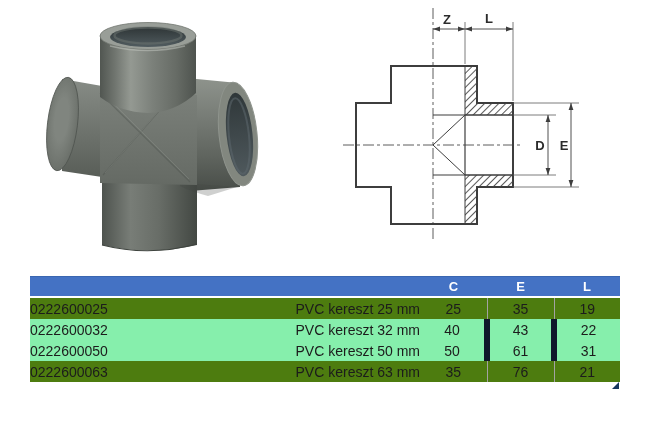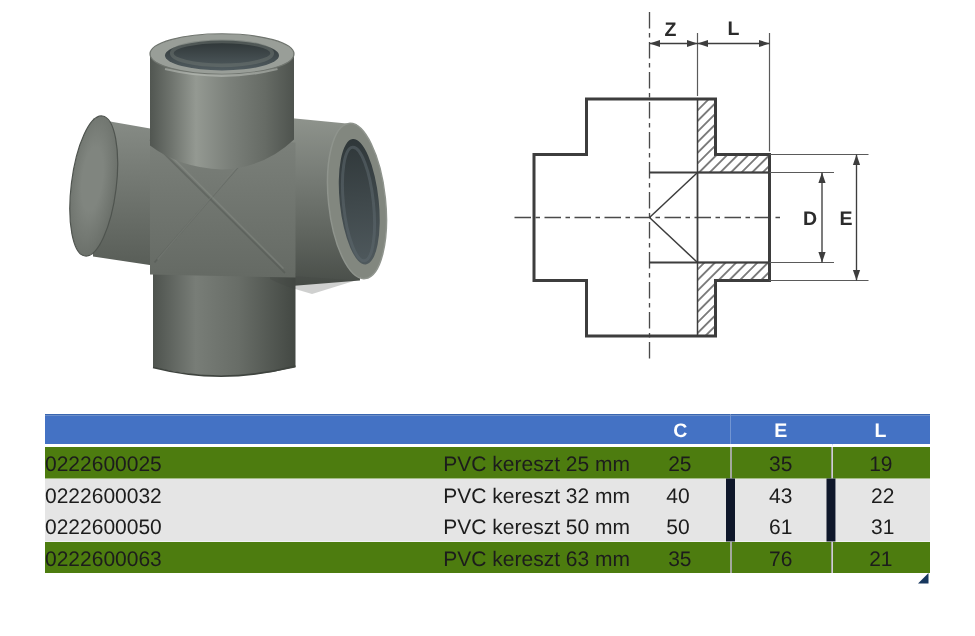--- a/index.html
+++ b/index.html
@@ -14,21 +14,21 @@
   table.catalog{
     border-collapse:collapse;table-layout:fixed;width:590px;
     font-family:"Liberation Sans", sans-serif;font-size:14px;color:#1c1c1c;
   }
   table.catalog th{
     background:#4472c4;color:#ffffff;font-weight:bold;font-size:13px;
     height:19px;padding:0;border-bottom:2px solid #ffffff;border-top:1px solid #3a66b0;
   }
   table.catalog td{height:21px;padding:0;white-space:nowrap;overflow:hidden;}
   table.catalog tr.band td{background:#4d7c0f;}
-  table.catalog tr.plain td{background:#e5e5e5;}
+  table.catalog tr.plain td{background:#86efac;}
   td.cell-code{padding-left:8px;text-align:left;}
   td.cell-name{padding-left:4px;text-align:right;}
   td.num, th.num{text-align:center;}
   tr.plain td.vline{border-left:6px solid #0f172a;}
   tr.band td.vline{border-left:1px solid #a3a3a3;}
   .corner-handle{
     position:absolute;right:1px;bottom:-7px;width:0;height:0;
     border-bottom:7px solid #17375e;border-left:7px solid transparent;
   }
   svg text{font-family:"Liberation Sans", sans-serif;}

